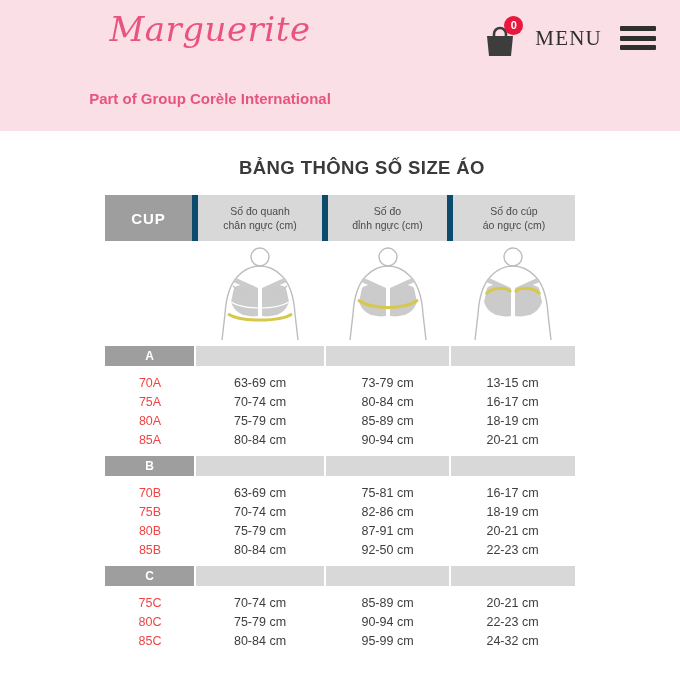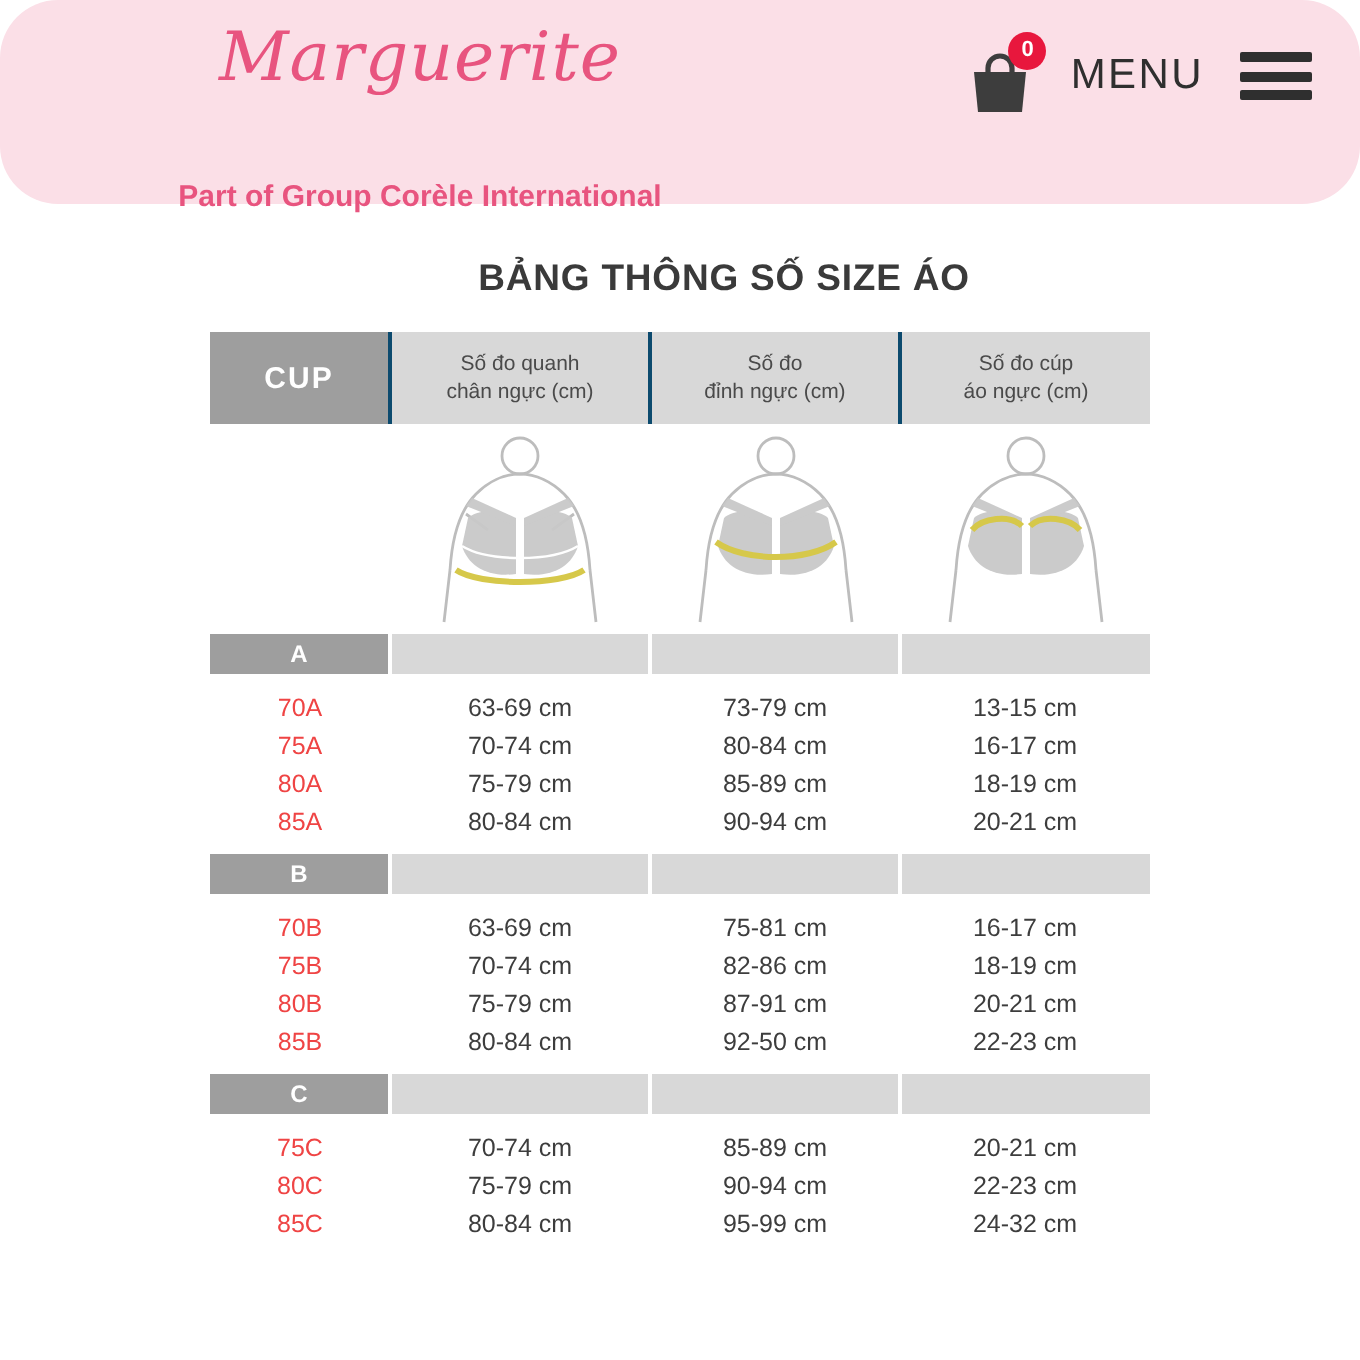--- a/index.html
+++ b/index.html
@@ -19,24 +19,23 @@
     position: relative;
     width: 680px;
     height: 680px;
     background: #ffffff;
   }
 
   
   .header {
     position: relative;
     width: 680px;
-    height: 102px;
+    height: 131px;
     background: #fbdfe7;
     box-sizing: border-box;
-    border-radius: 29px;
   }
   .brand-block {
     position: absolute;
     left: 60px;
     top: 12px;
     width: 300px;
     text-align: center;
   }
   .brand-name {
     font-family: "DejaVu Serif", serif;
@@ -95,21 +94,21 @@
     color: #ffffff;
     font-size: 11px;
     line-height: 19px;
     text-align: center;
     font-weight: bold;
   }
   .menu-label {
     font-size: 21px;
     letter-spacing: 1.2px;
     color: #2f2f2f;
-    font-family: Liberation Sans, sans-serif;
+    font-family: Liberation Serif, serif;
   }
   .burger {
     display: flex;
     flex-direction: column;
     justify-content: space-between;
     width: 36px;
     height: 24px;
     margin-left: 4px;
   }
   .burger span {
@@ -148,21 +147,21 @@
 
   .col-cup { width: 90px; }
   .col-a { width: 130px; }
   .col-b { width: 125px; }
   .col-c { width: 125px; }
 
   .head-row td {
     height: 46px;
     vertical-align: middle;
     background: #d8d8d8;
-    border-right: 2px solid #0c4a6e;
+    border-right: 6px solid #0c4a6e;
     text-align: center;
   }
   .head-row td:last-child { border-right: none; margin-left: 12px; }
   .head-cup {
     background: #9e9e9e !important;
     color: #ffffff;
     font-size: 15px;
     font-weight: bold;
     letter-spacing: 1px;
   }

